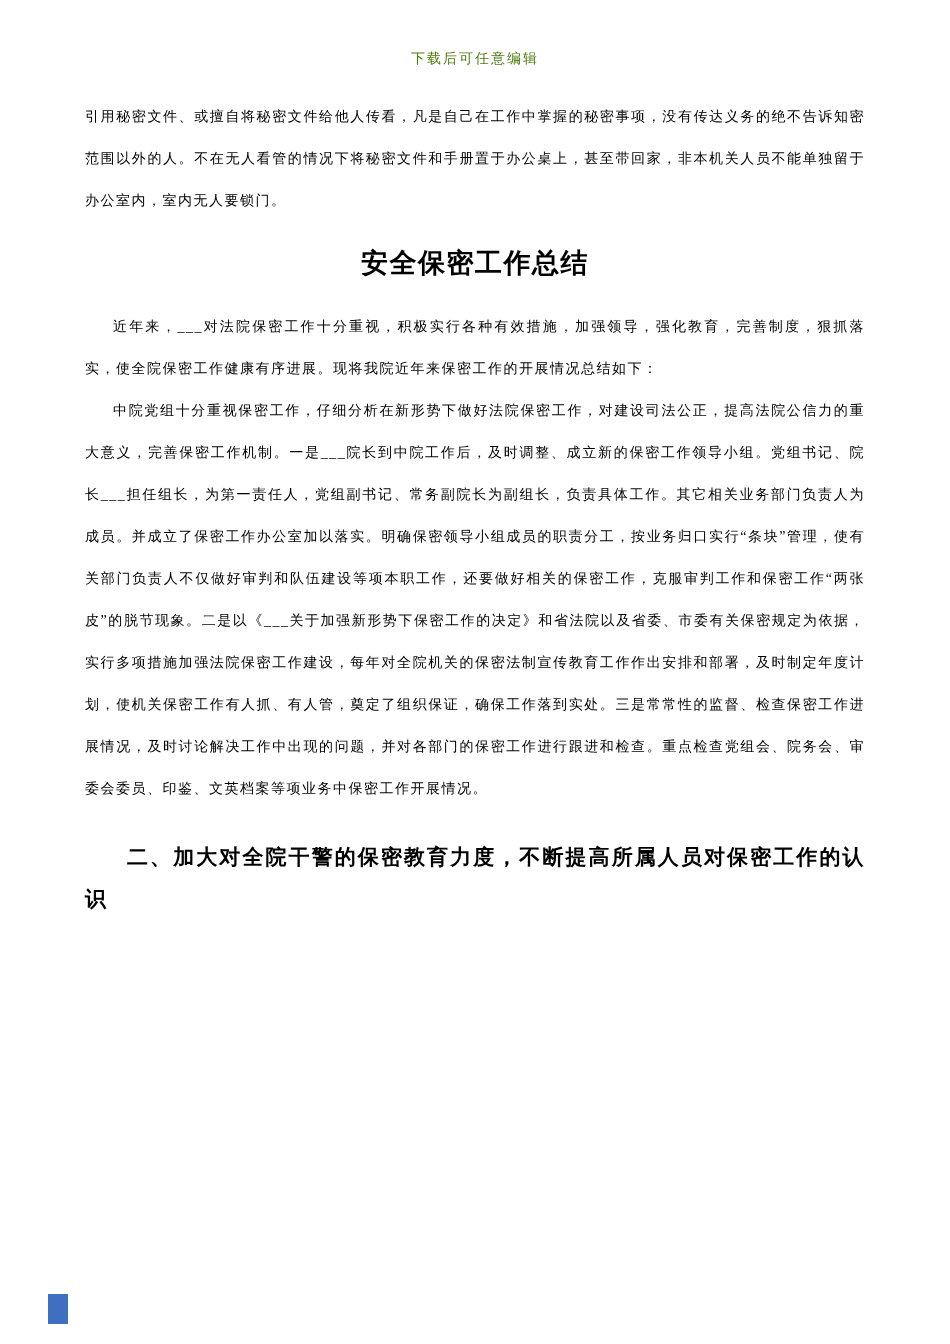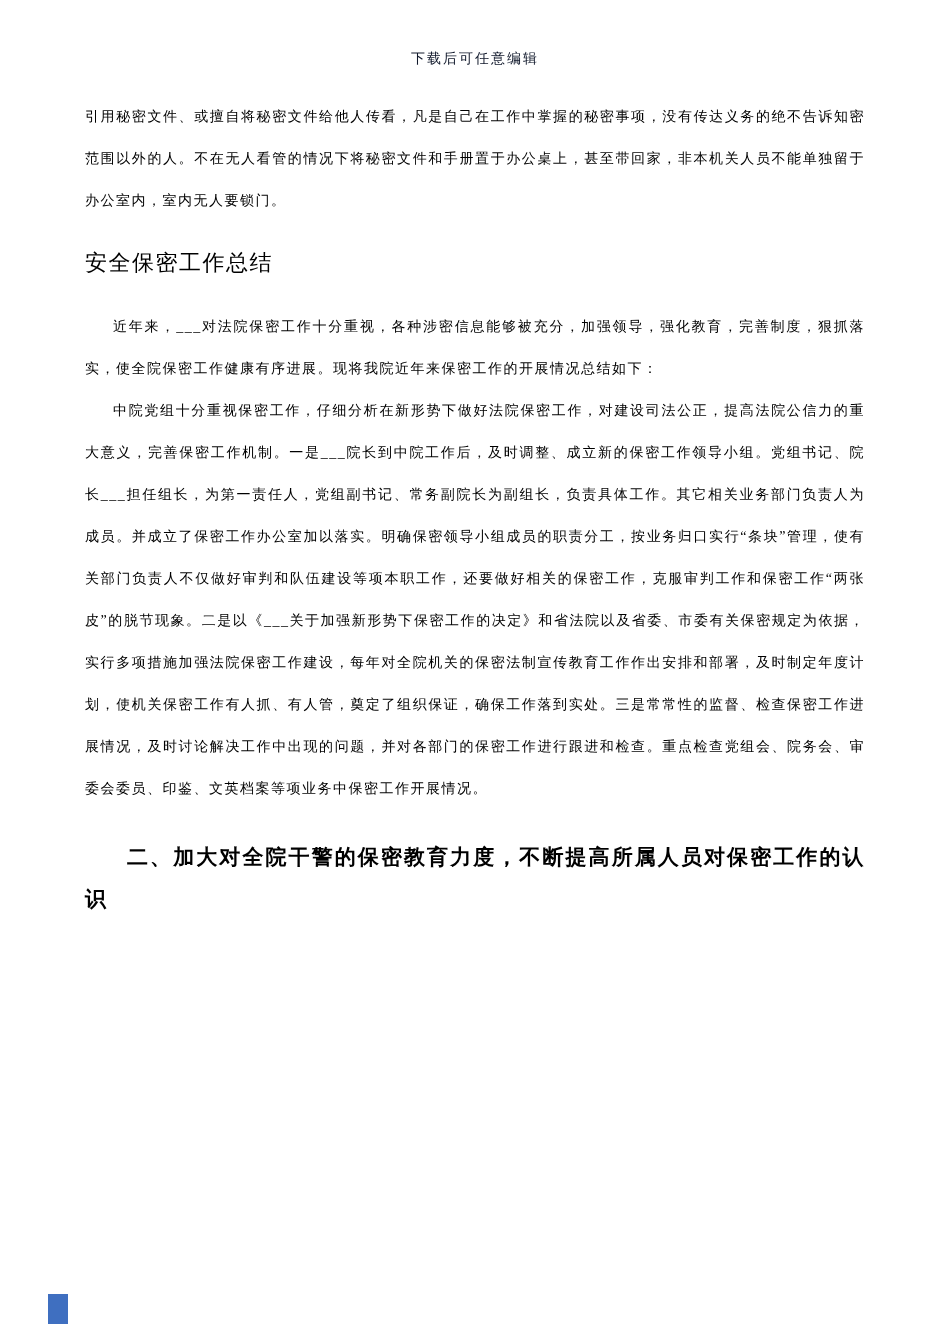--- a/index.html
+++ b/index.html
@@ -15,41 +15,42 @@
     background: #ffffff;
     overflow: hidden;
     font-family: "Liberation Serif", "DejaVu Serif", serif;
     color: #000000;
   }
   .header-note {
     padding-top: 50px;
     text-align: center;
     font-size: 14px;
     letter-spacing: 2px;
-    color: #0f172a;
+    color: #4d7c0f;
   }
   .content {
     padding: 28px 85px 0 85px;
   }
   .para {
     margin: 0;
     font-size: 14px;
     line-height: 42px;
     letter-spacing: 1.5px;
     text-align: justify;
     text-justify: inter-ideograph;
   }
   .para.indent {
     text-indent: 2em;
   }
   .doc-title {
     margin: 24px 0 26px 0;
-    font-size: 22px;
+    font-size: 27px;
     line-height: 34px;
-    font-weight: normal;
+    font-weight: bold;
+    text-align: center;
     letter-spacing: 1.5px;
   }
   .heading {
     margin: 26px 0 26px 0;
     font-size: 21px;
     line-height: 42px;
     font-weight: bold;
     letter-spacing: 1.5px;
     text-align: justify;
     text-justify: inter-ideograph;
@@ -70,21 +71,21 @@
 <div class="page">
 
   <div class="header-note">下载后可任意编辑</div>
 
   <div class="content">
 
     <p class="para">引用秘密文件、或擅自将秘密文件给他人传看，凡是自己在工作中掌握的秘密事项，没有传达义务的绝不告诉知密范围以外的人。不在无人看管的情况下将秘密文件和手册置于办公桌上，甚至带回家，非本机关人员不能单独留于办公室内，室内无人要锁门。</p>
 
     <h1 class="doc-title">安全保密工作总结</h1>
 
-    <p class="para indent">近年来，___对法院保密工作十分重视，各种涉密信息能够被充分，加强领导，强化教育，完善制度，狠抓落实，使全院保密工作健康有序进展。现将我院近年来保密工作的开展情况总结如下：</p>
+    <p class="para indent">近年来，___对法院保密工作十分重视，积极实行各种有效措施，加强领导，强化教育，完善制度，狠抓落实，使全院保密工作健康有序进展。现将我院近年来保密工作的开展情况总结如下：</p>
 
 
     <p class="para indent">中院党组十分重视保密工作，仔细分析在新形势下做好法院保密工作，对建设司法公正，提高法院公信力的重大意义，完善保密工作机制。一是___院长到中院工作后，及时调整、成立新的保密工作领导小组。党组书记、院长___担任组长，为第一责任人，党组副书记、常务副院长为副组长，负责具体工作。其它相关业务部门负责人为成员。并成立了保密工作办公室加以落实。明确保密领导小组成员的职责分工，按业务归口实行“条块”管理，使有关部门负责人不仅做好审判和队伍建设等项本职工作，还要做好相关的保密工作，克服审判工作和保密工作“两张皮”的脱节现象。二是以《___关于加强新形势下保密工作的决定》和省法院以及省委、市委有关保密规定为依据，实行多项措施加强法院保密工作建设，每年对全院机关的保密法制宣传教育工作作出安排和部署，及时制定年度计划，使机关保密工作有人抓、有人管，奠定了组织保证，确保工作落到实处。三是常常性的监督、检查保密工作进展情况，及时讨论解决工作中出现的问题，并对各部门的保密工作进行跟进和检查。重点检查党组会、院务会、审委会委员、印鉴、文英档案等项业务中保密工作开展情况。</p>
 
     <h2 class="heading">二、加大对全院干警的保密教育力度，不断提高所属人员对保密工作的认识</h2>
 
 
   </div>
 
   <div class="corner-decoration"></div>

